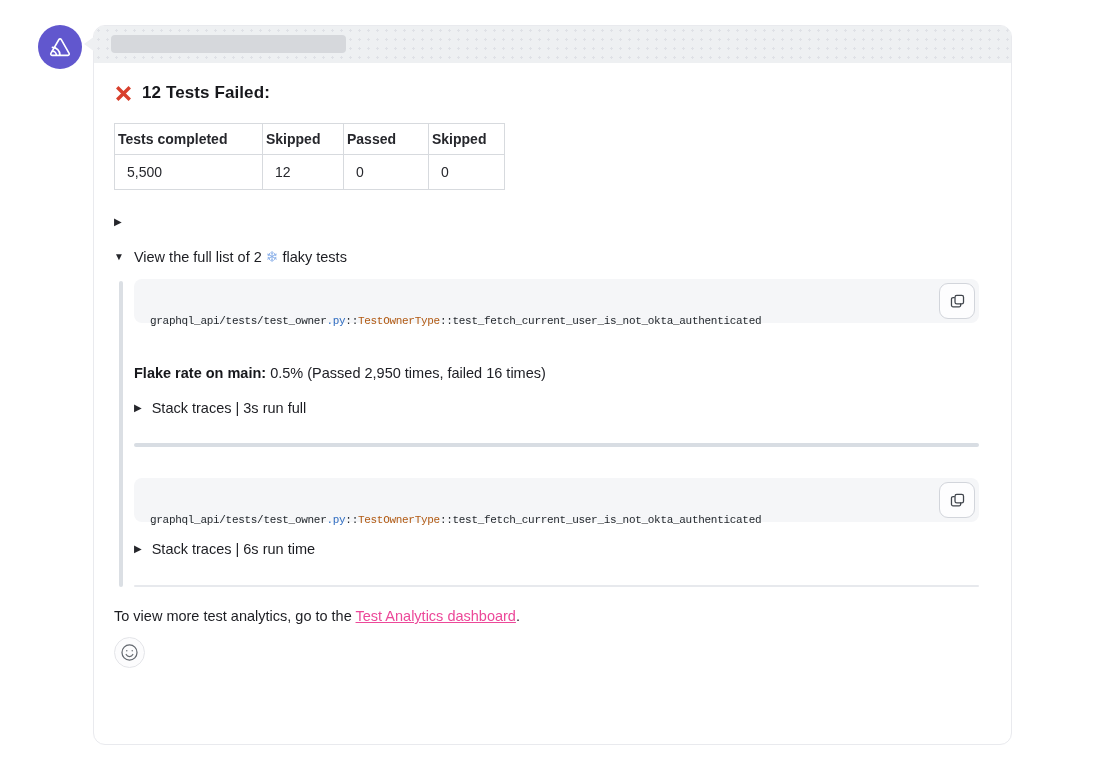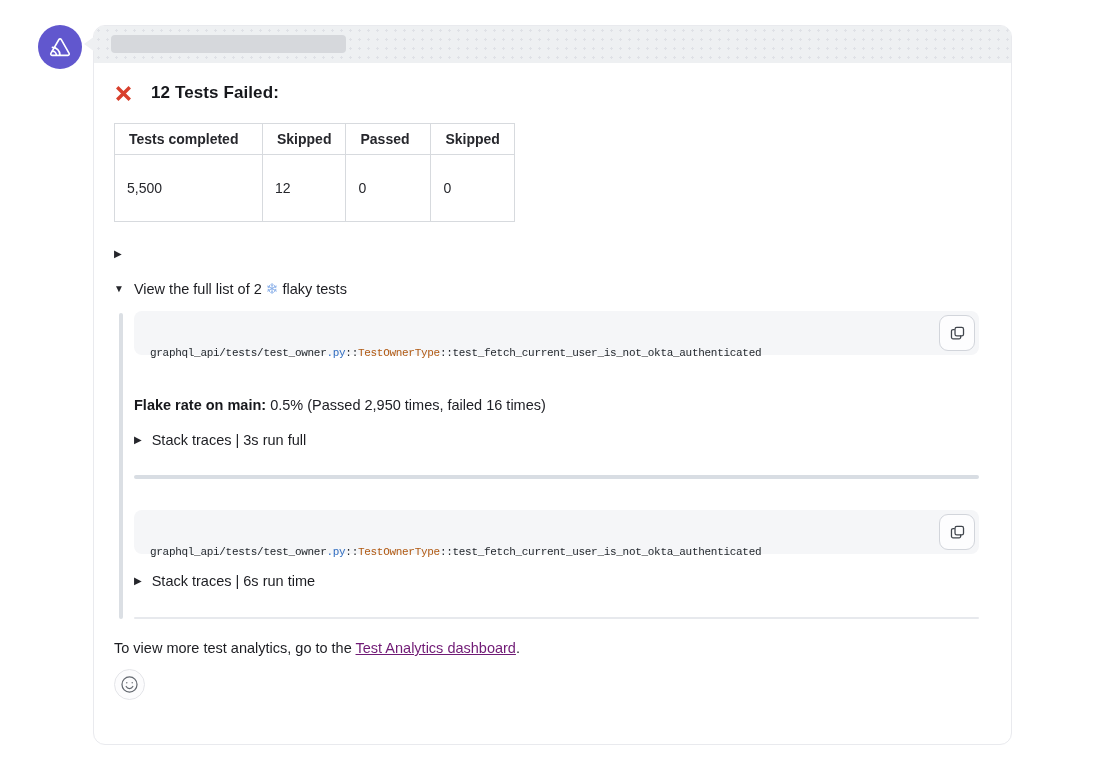--- a/index.html
+++ b/index.html
@@ -19,28 +19,28 @@
                  background-size:9px 9px; border-radius:11px 11px 0 0; }
   .tail { position:absolute; left:-10px; top:10px; width:0; height:0;
           border-top:8px solid rgba(0,0,0,0); border-bottom:8px solid rgba(0,0,0,0);
           border-right:11px solid #eef0f2; }
   .redacted-bar { position:absolute; left:17px; top:9px; width:235px; height:18px;
                   background:#d6d8dc; border-radius:4px; }
 
   .card-body { padding:18px 20px 0 20px; }
 
   
-  .title-row { display:flex; align-items:flex-end; gap:18px; margin-top:2px; }
+  .title-row { display:flex; align-items:flex-end; gap:9px; margin-top:2px; }
   .title-row h2 { font-size:17px; font-weight:bold; color:#17181c; letter-spacing:.1px; }
 
   
   table.stats { border-collapse:collapse; margin-top:20px; font-size:14px; }
-  table.stats th, table.stats td { border:1px solid #d7dade; text-align:left; padding:7px 14px; color:#26272c; }
+  table.stats th, table.stats td { border:1px solid #d7dade; text-align:left; padding:7px 3px; color:#26272c; }
   table.stats th { font-weight:bold; }
-  table.stats td { padding:25px 12px; }
+  table.stats td { padding:9px 12px; }
   th.c1, td.c1 { width:148px; } th.c2, td.c2 { width:81px; }
   th.c3, td.c3 { width:85px; } th.c4, td.c4 { width:76px; }
 
   
   .disclosure { display:flex; align-items:center; gap:10px; font-size:14.5px; color:#1c1d22; cursor:default; }
   .d1 { margin-top:27px; } .d2 { margin-top:21px; }
   .tri { font-size:10px; color:#25262b; line-height:1; flex:none; }
   .snow { color:#8fb3ea; font-size:15px; }
 
   
@@ -57,21 +57,21 @@
   .flake { margin-top:42px; font-size:14.5px; color:#202127; }
   .flake b { color:#17181c; }
   .stack { margin-top:19px; }
 
   .divider-thick { height:4px; background:#d8dde3; border-radius:2px; margin-top:27px; }
   .gap-after-divider { margin-top:31px; }
   .divider-thin { height:2px; background:#e7e9ed; border-radius:1px; margin-top:28px; }
 
   
   .footer-line { margin-top:21px; font-size:14.5px; color:#1c1d22; }
-  .footer-line a { color:#701a75; text-decoration:underline; }
+  .footer-line a { color:#ec4899; text-decoration:underline; }
 
   .emoji-btn { margin-top:13px; width:31px; height:31px; border-radius:50%; background:#fcfcfd;
                border:1px solid #e4e5e9; display:flex; align-items:center; justify-content:center; cursor:pointer; }
 </style>
 </head>
 <body>
 
 <div class="page">
 
   <div class="avatar">

